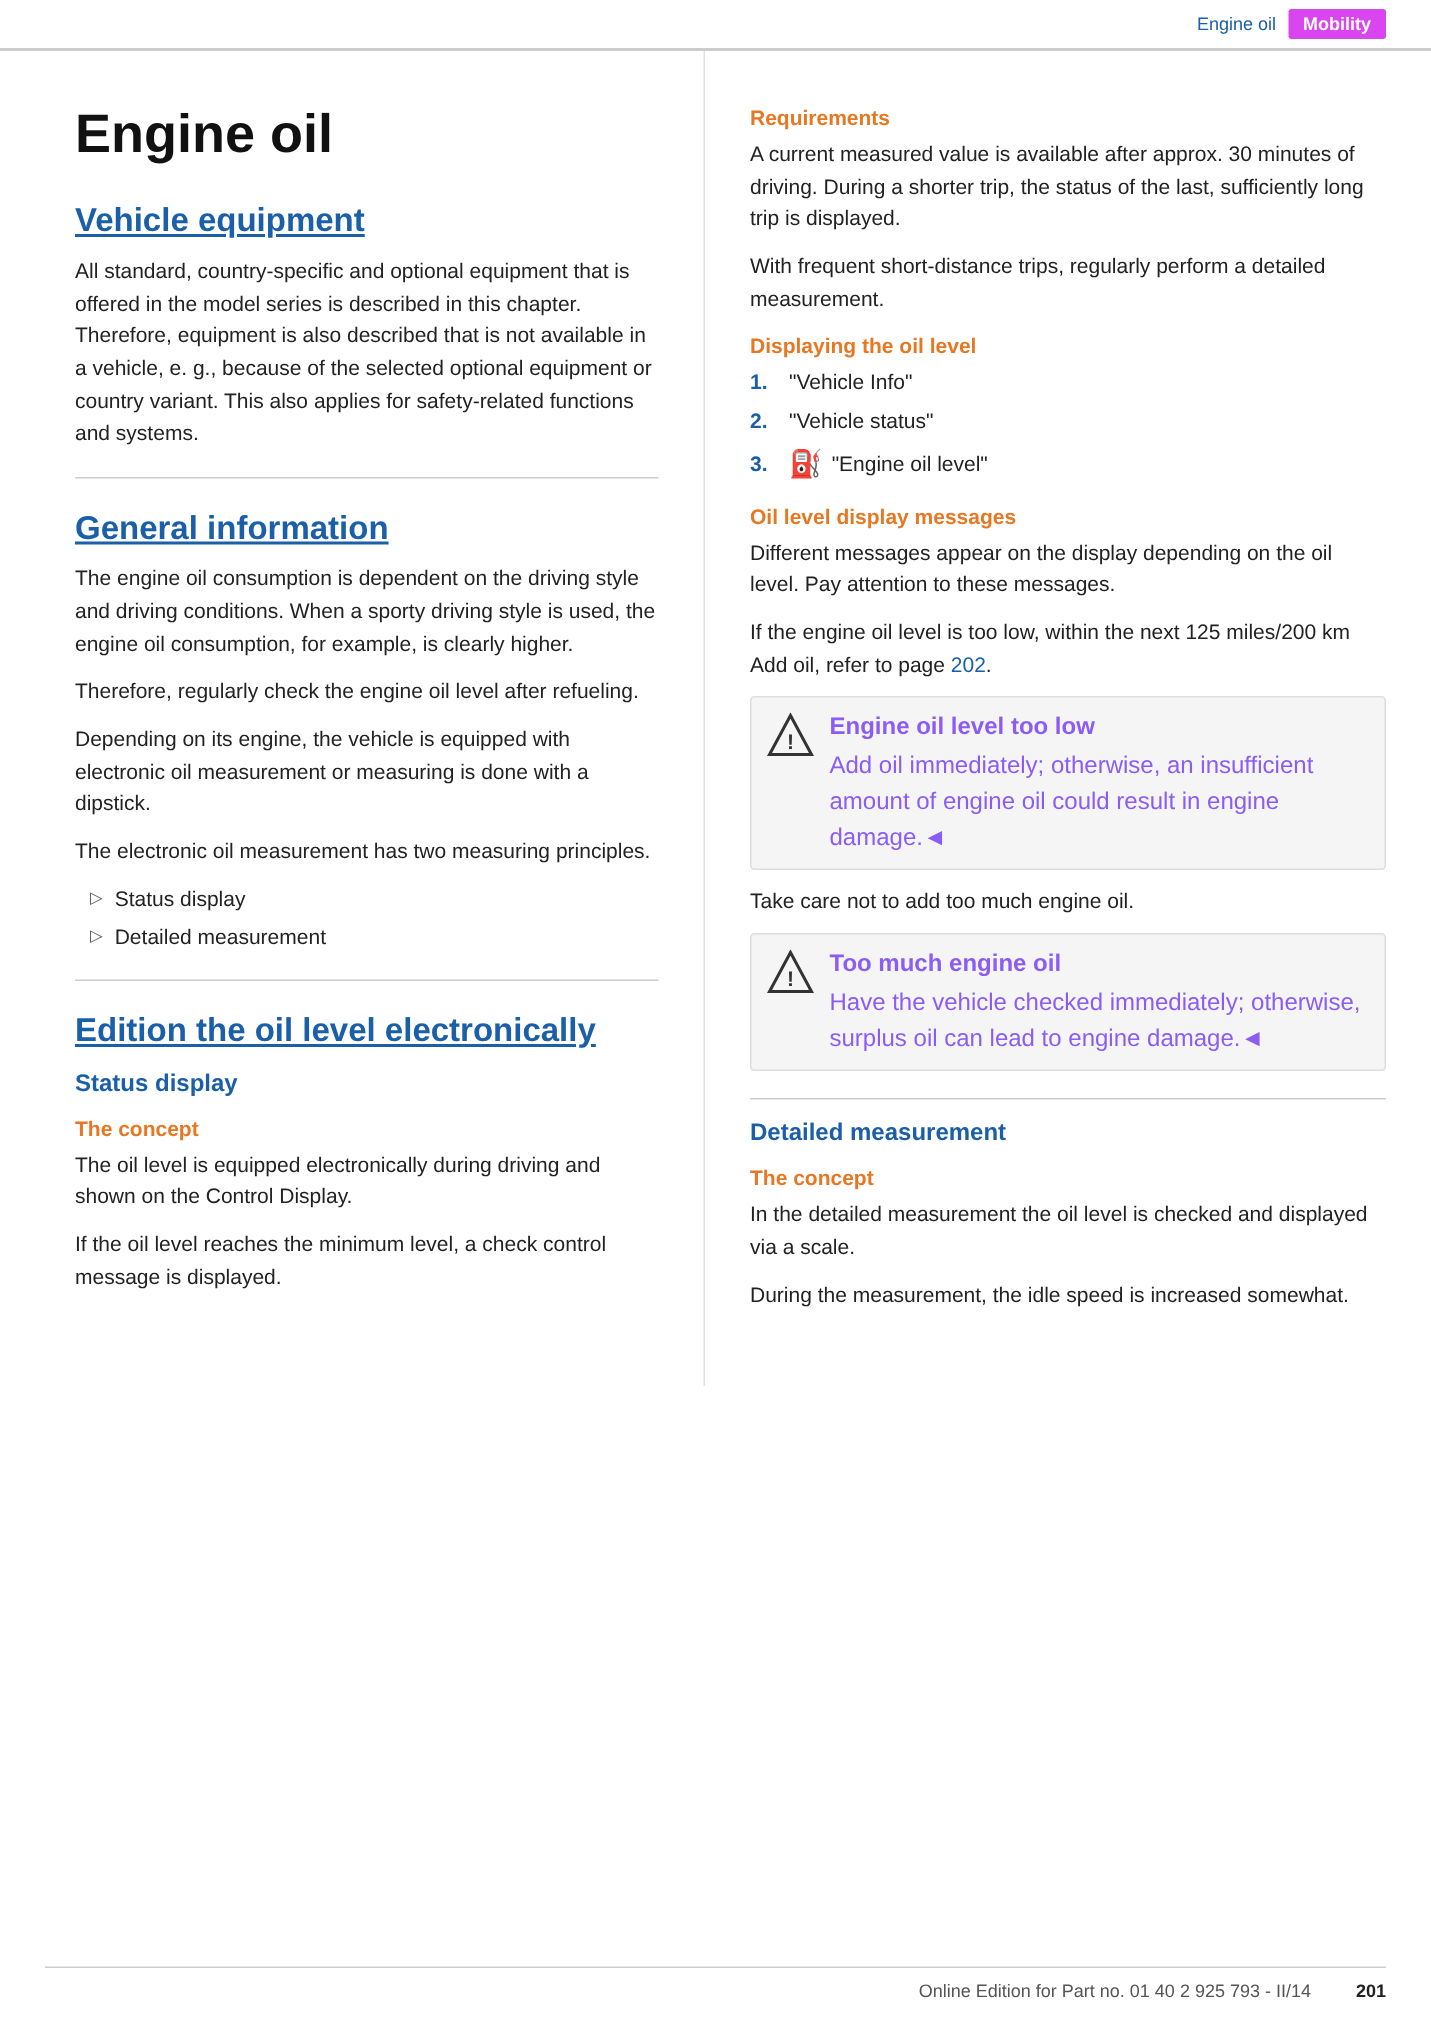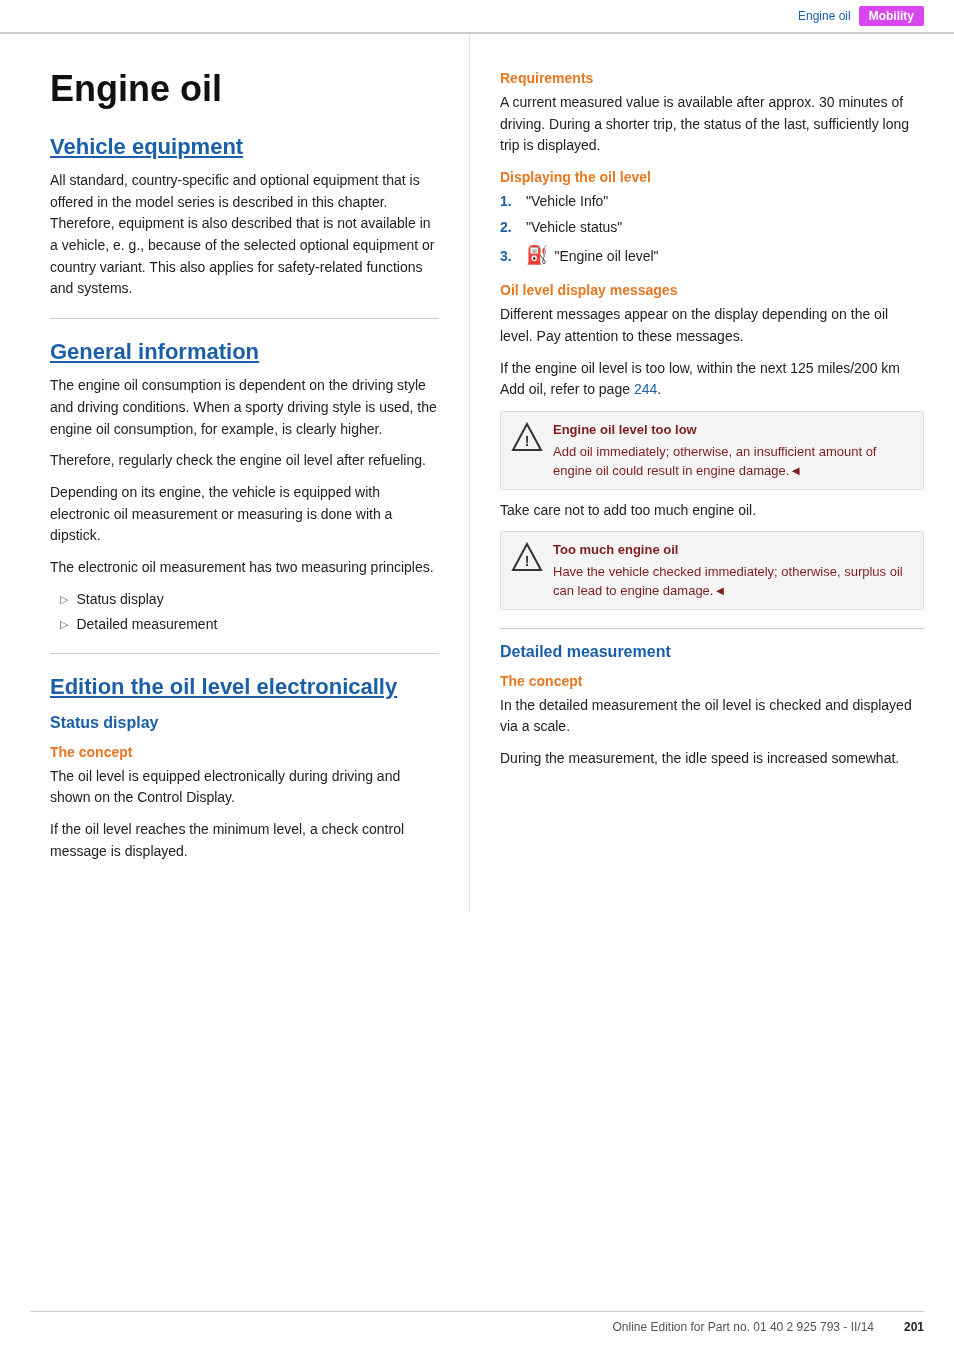--- a/index.html
+++ b/index.html
@@ -166,23 +166,23 @@
       width: 32px;
       height: 32px;
       margin-right: 10px;
       margin-top: 2px;
     }
     .warning-icon svg {
       width: 32px;
       height: 32px;
     }
     .warning-text {
-      font-size: 13px;
+      font-size: 16px;
       line-height: 1.5;
-      color: #7f1d1d;
+      color: #8b5cf6;
     }
     .warning-title {
       font-weight: bold;
       display: block;
       margin-bottom: 2px;
     }
 
     .page-ref {
       color: #1a5fa8;
     }
@@ -263,20 +263,21 @@
     <h4 class="sub-subsection-title">The concept</h4>
     <p class="body-text">The oil level is equipped electronically during driving and shown on the Control Display.</p>
     <p class="body-text">If the oil level reaches the minimum level, a check control message is displayed.</p>
 
   </div>
 
   <div class="right-col">
 
     <h4 class="sub-subsection-title">Requirements</h4>
     <p class="body-text">A current measured value is available after approx. 30 minutes of driving. During a shorter trip, the status of the last, sufficiently long trip is displayed.</p>
+    <p class="body-text">With frequent short-distance trips, regularly perform a detailed measurement.</p>
 
     <h4 class="sub-subsection-title">Displaying the oil level</h4>
     <ol class="numbered-list">
       <li>
         <span class="num">1.</span>
         <span>"Vehicle Info"</span>
       </li>
       <li>
         <span class="num">2.</span>
         <span>"Vehicle status"</span>
@@ -284,21 +285,21 @@
       <li class="with-icon">
         <span class="num">3.</span>
         <span class="oil-icon">⛽</span>
         <span>"Engine oil level"</span>
       </li>
     </ol>
 
     <h4 class="sub-subsection-title">Oil level display messages</h4>
     <p class="body-text">Different messages appear on the display depending on the oil level. Pay attention to these messages.</p>
     <p class="body-text">
-      If the engine oil level is too low, within the next 125 miles/200 km Add oil, refer to page <span class="page-ref">244</span>.
+      If the engine oil level is too low, within the next 125 miles/200 km Add oil, refer to page <span class="page-ref">202</span>.
     </p>
 
     <div class="warning-box">
       <div class="warning-icon">
         <svg viewBox="0 0 32 32" xmlns="http://www.w3.org/2000/svg">
           <path d="M16 2 L30 28 L2 28 Z" fill="none" stroke="#333" stroke-width="2"></path>
           <text x="16" y="24" text-anchor="middle" font-size="14" font-weight="bold" fill="#333">!</text>
         </svg>
       </div>
       <div class="warning-text">

